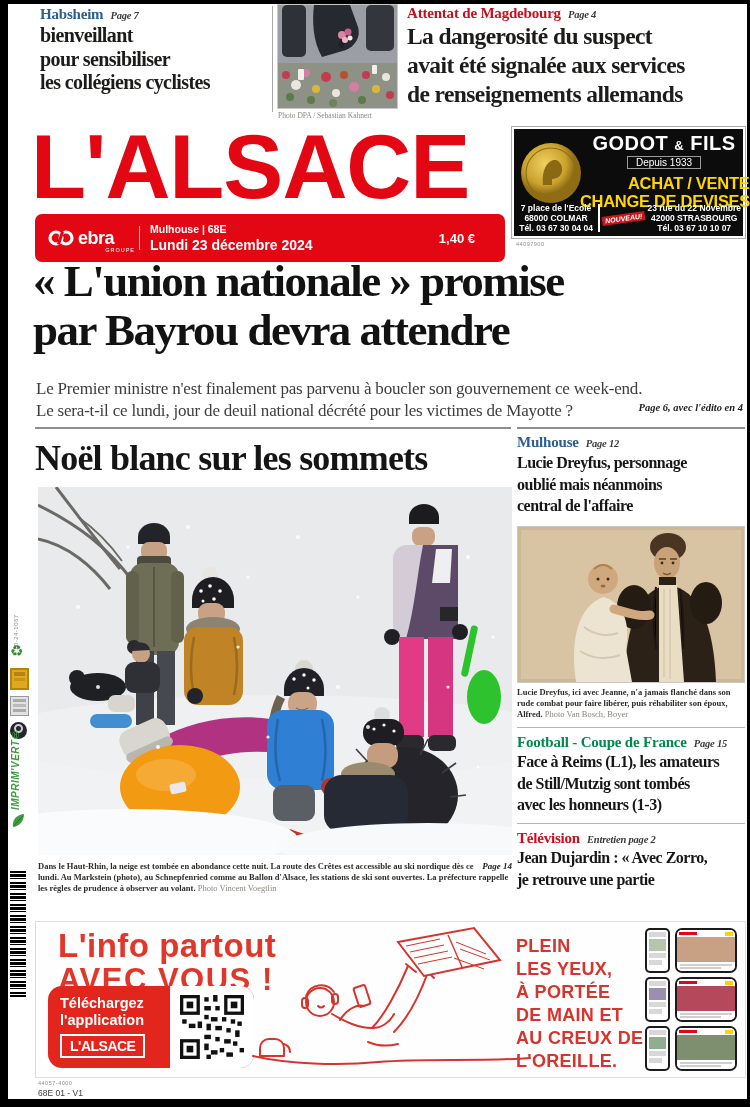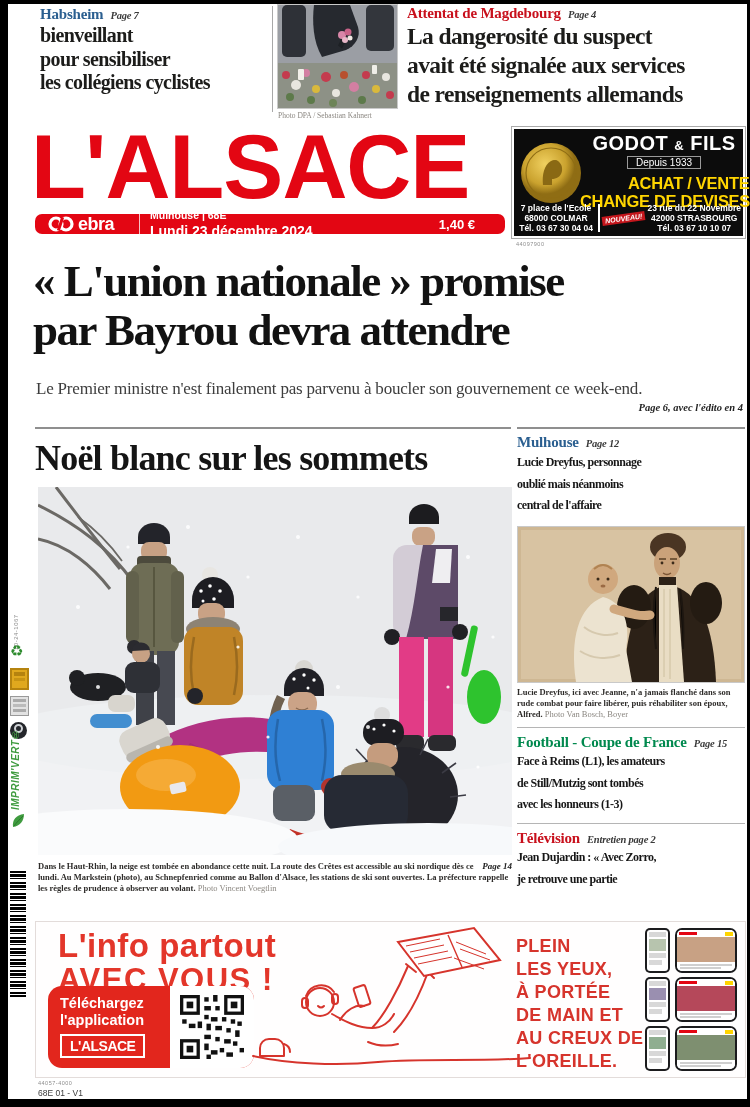--- a/index.html
+++ b/index.html
@@ -12,21 +12,21 @@
   .kicker .pref{font-weight:bold;font-style:italic;font-size:10.5px;color:#3a3a3a;margin-left:7px;}
   .k-blue{color:#2b5f90;} .k-red{color:#c8101c;} .k-green{color:#00894e;}
   
   .hl span{display:block;}
   .teaser-hl{font-family:"Liberation Serif",serif;font-weight:bold;color:#1c1c1a;letter-spacing:-0.6px;}
   .teaser-hl-l{font-size:20px;line-height:23.5px;}
   .teaser-hl-r{font-size:23.5px;line-height:29px;}
   .lead-hl{font-family:"Liberation Serif",serif;font-weight:900;color:#121212;font-size:45px;line-height:49px;letter-spacing:-1.5px;}
   .standfirst{font-family:"Liberation Serif",serif;color:#3d3d3d;font-size:17px;line-height:21.5px;letter-spacing:-0.2px;}
   .pageref-it{font-family:"Liberation Serif",serif;font-weight:bold;font-style:italic;font-size:10.5px;color:#222;}
-  .sec-hl{font-family:"Liberation Serif",serif;font-weight:bold;color:#171717;font-size:12px;line-height:21.5px;letter-spacing:-0.5px;}
+  .sec-hl{font-family:"Liberation Serif",serif;font-weight:bold;color:#171717;font-size:16px;line-height:21.5px;letter-spacing:-0.5px;}
   .rule{border-top:2px solid #8f8f8f;position:absolute;}
   .snow-hl{font-family:"Liberation Serif",serif;font-weight:bold;color:#151515;font-size:36px;letter-spacing:-0.8px;}
   .caption{font-family:"Liberation Serif",serif;font-weight:bold;color:#2e2c2a;font-size:8.5px;line-height:11px;}
   .caption .credit{font-weight:normal;color:#8b8781;}
   .caption .pr{float:right;font-style:italic;font-size:9px;color:#222;}
   .photcredit{font-family:"Liberation Serif",serif;color:#8b8781;font-size:7.5px;}
   .photo-frame{border:1px solid #c9c9c9;box-sizing:border-box;}
   
   .mast-title{color:#e30613;font-weight:900;font-size:90px;line-height:90px;letter-spacing:-1px;font-family:"Liberation Sans",sans-serif;}
   .mast-bar{background:#e30613;border-radius:7px;color:#fff;display:flex;align-items:center;}
@@ -140,21 +140,21 @@
 <div class="abs kicker" style="left:407px;top:5px;">
   <span class="k-red">Attentat de Magdebourg</span><span class="pref">Page 4</span>
 </div>
 <div class="abs hl teaser-hl teaser-hl-r" style="left:407px;top:22px;width:340px;">
   <span>La dangerosité du suspect</span>
   <span>avait été signalée aux services</span>
   <span>de renseignements allemands</span>
 </div>
 
 <div class="abs mast-title" style="left:31px;top:122px;">L'ALSACE</div>
-<div class="abs mast-bar" style="left:35px;top:214px;width:470px;height:20px;">
+<div class="abs mast-bar" style="left:35px;top:214px;width:470px;height:48px;">
   <div class="ebra">
     <svg width="28" height="20" viewBox="0 0 28 20">
       <circle cx="9" cy="10" r="6" fill="none" stroke="#fff" stroke-width="3.2"></circle>
       <circle cx="19" cy="10" r="6" fill="none" stroke="#fff" stroke-width="3.2"></circle>
       <rect x="12" y="3" width="3" height="14" fill="#e30613" transform="rotate(18 14 10)"></rect>
     </svg>
     <span class="name">ebra</span>
     <span class="sub">GROUPE</span>
   </div>
   <div class="div"></div>
@@ -201,20 +201,21 @@
   </div>
 </div>
 <div class="abs tiny-code" style="left:516px;top:241px;">44097900</div>
 
 <div class="abs hl lead-hl" style="left:33px;top:257px;width:714px;">
   <span>« L'union nationale » promise</span>
   <span>par Bayrou devra attendre</span>
 </div>
 <div class="abs hl standfirst" style="left:36px;top:378px;width:660px;">
   <span>Le Premier ministre n'est finalement pas parvenu à boucler son gouvernement ce week-end.</span>
+  <span>Le sera-t-il ce lundi, jour de deuil national décrété pour les victimes de Mayotte ?</span>
 </div>
 <div class="abs pageref-it" style="right:7px;top:402px;">Page 6, avec l'édito en 4</div>
 
 <div class="rule" style="left:35px;top:427px;width:476px;"></div>
 <div class="rule" style="left:517px;top:427px;width:228px;"></div>
 
 <div class="abs snow-hl" style="left:35px;top:437px;">Noël blanc sur les sommets</div>
 
 <div class="abs" style="left:38px;top:487px;width:474px;height:368px;">
 <svg width="474" height="368" viewBox="0 0 474 368">

